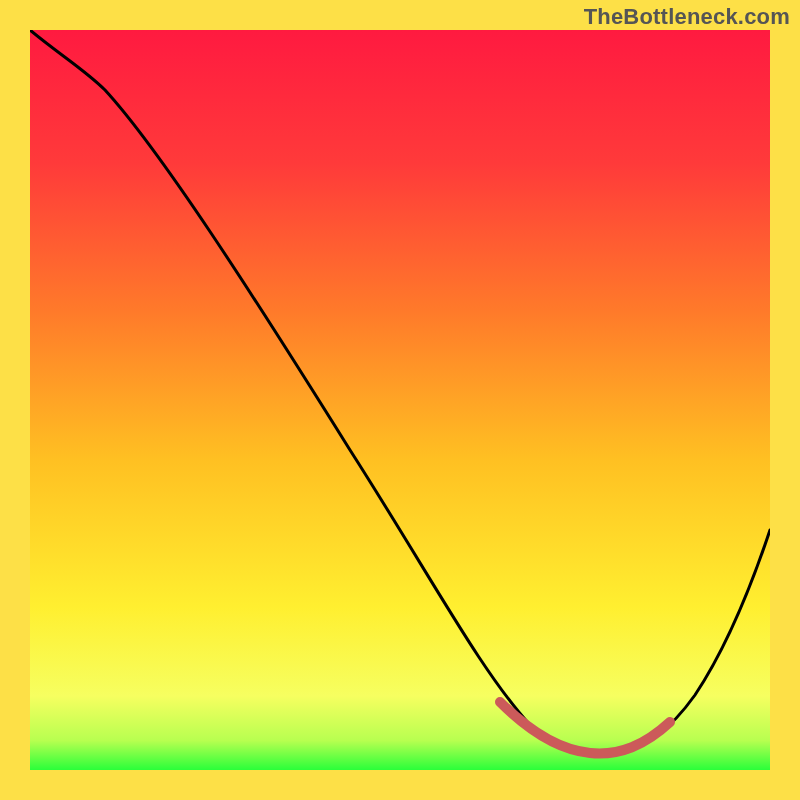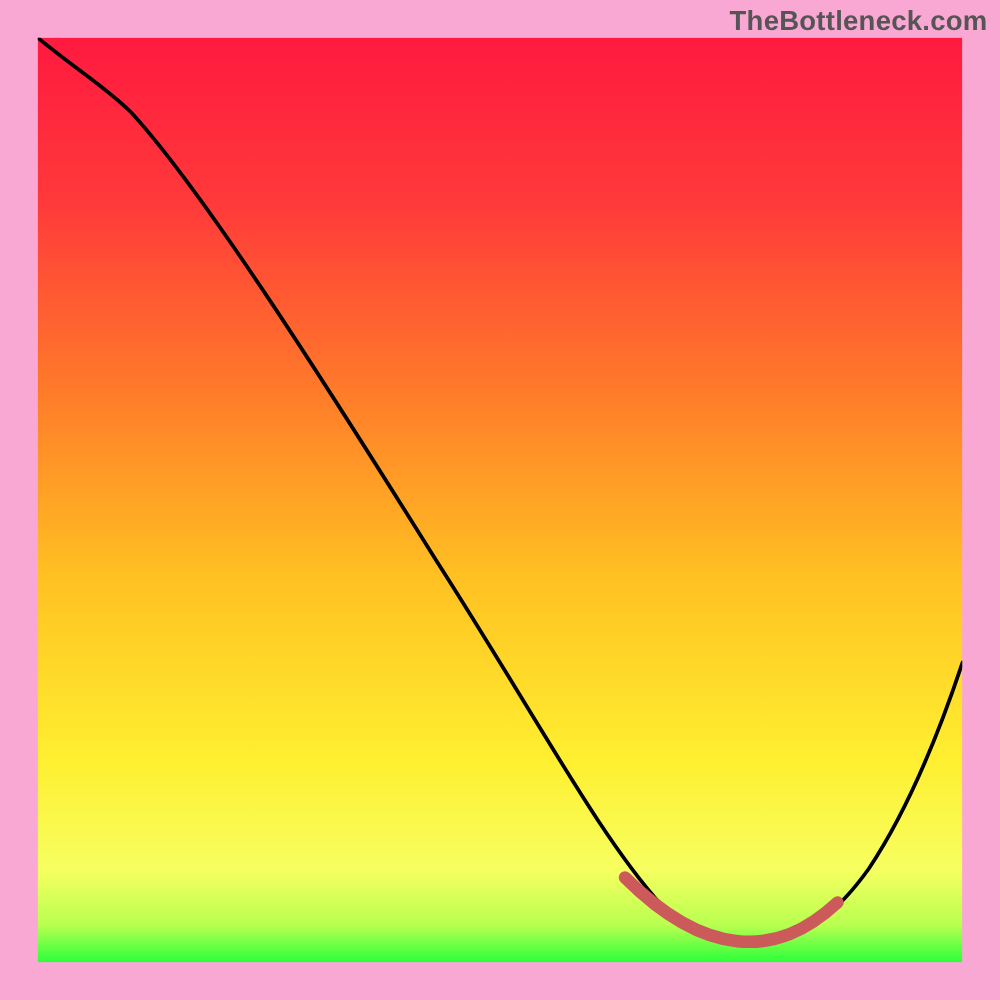--- a/index.html
+++ b/index.html
@@ -8,21 +8,21 @@
     width: 800px;
     height: 800px;
     background: #000;
     overflow: hidden;
     font-family: Arial, Helvetica, sans-serif;
   }
   .frame {
     position: relative;
     width: 800px;
     height: 800px;
-    background: #f9a8d4;
+    background: #fde047;
   }
   .watermark {
     position: absolute;
     top: 4px;
     right: 10px;
     color: #555;
     font-size: 22px;
     font-weight: 600;
     letter-spacing: 0.2px;
     z-index: 5;

